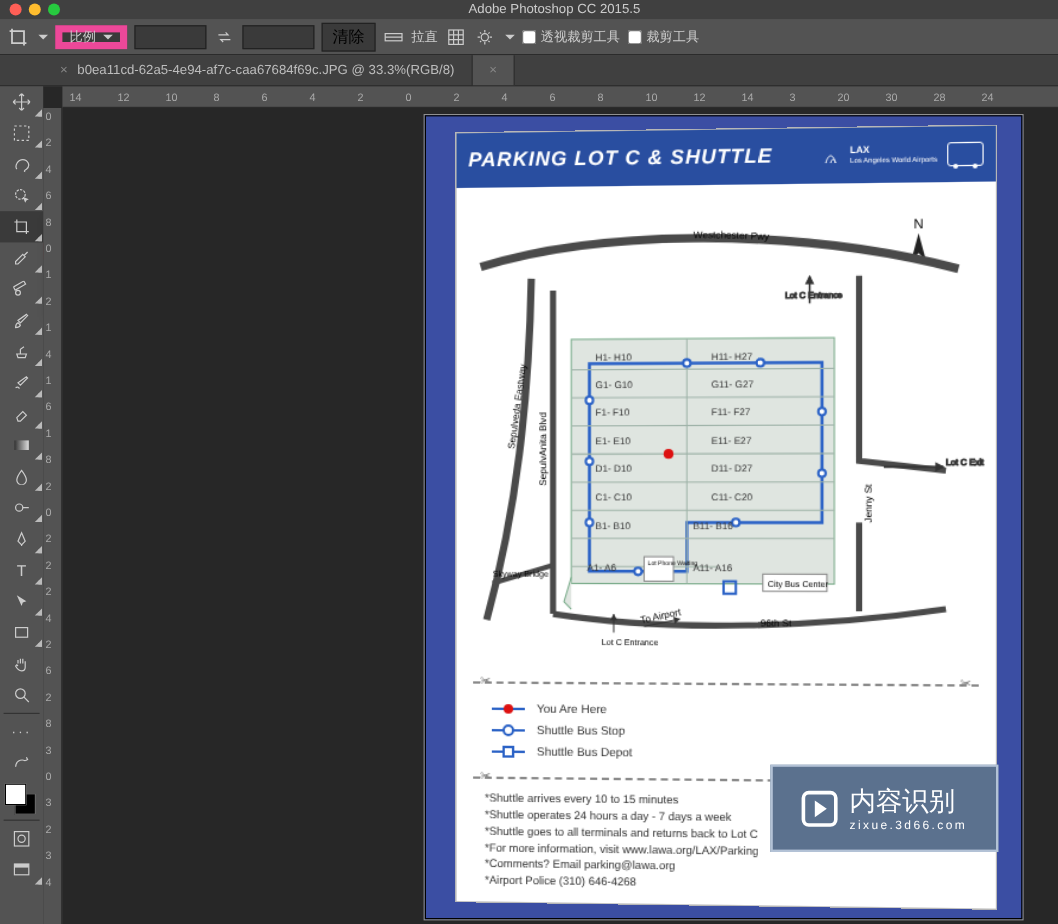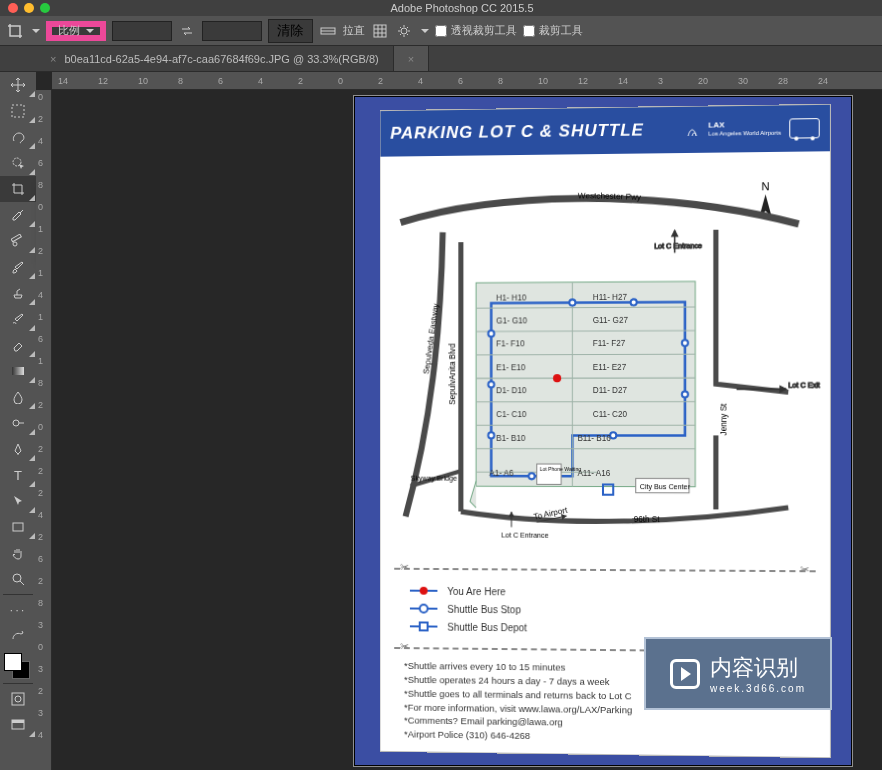--- a/index.html
+++ b/index.html
@@ -544,14 +544,14 @@
             </div>
         </div>
 
       </div>
     </div>
   </div>
 </div>
 
 <div class="watermark">
   <span class="play-badge"></span>
-  <span><span>内容识别</span><span class="sub">week.3d66.com</span></span>
+  <span><span>内容识别</span><span class="sub">zixue.3d66.com</span></span>
 </div>
 
 </body></html>

